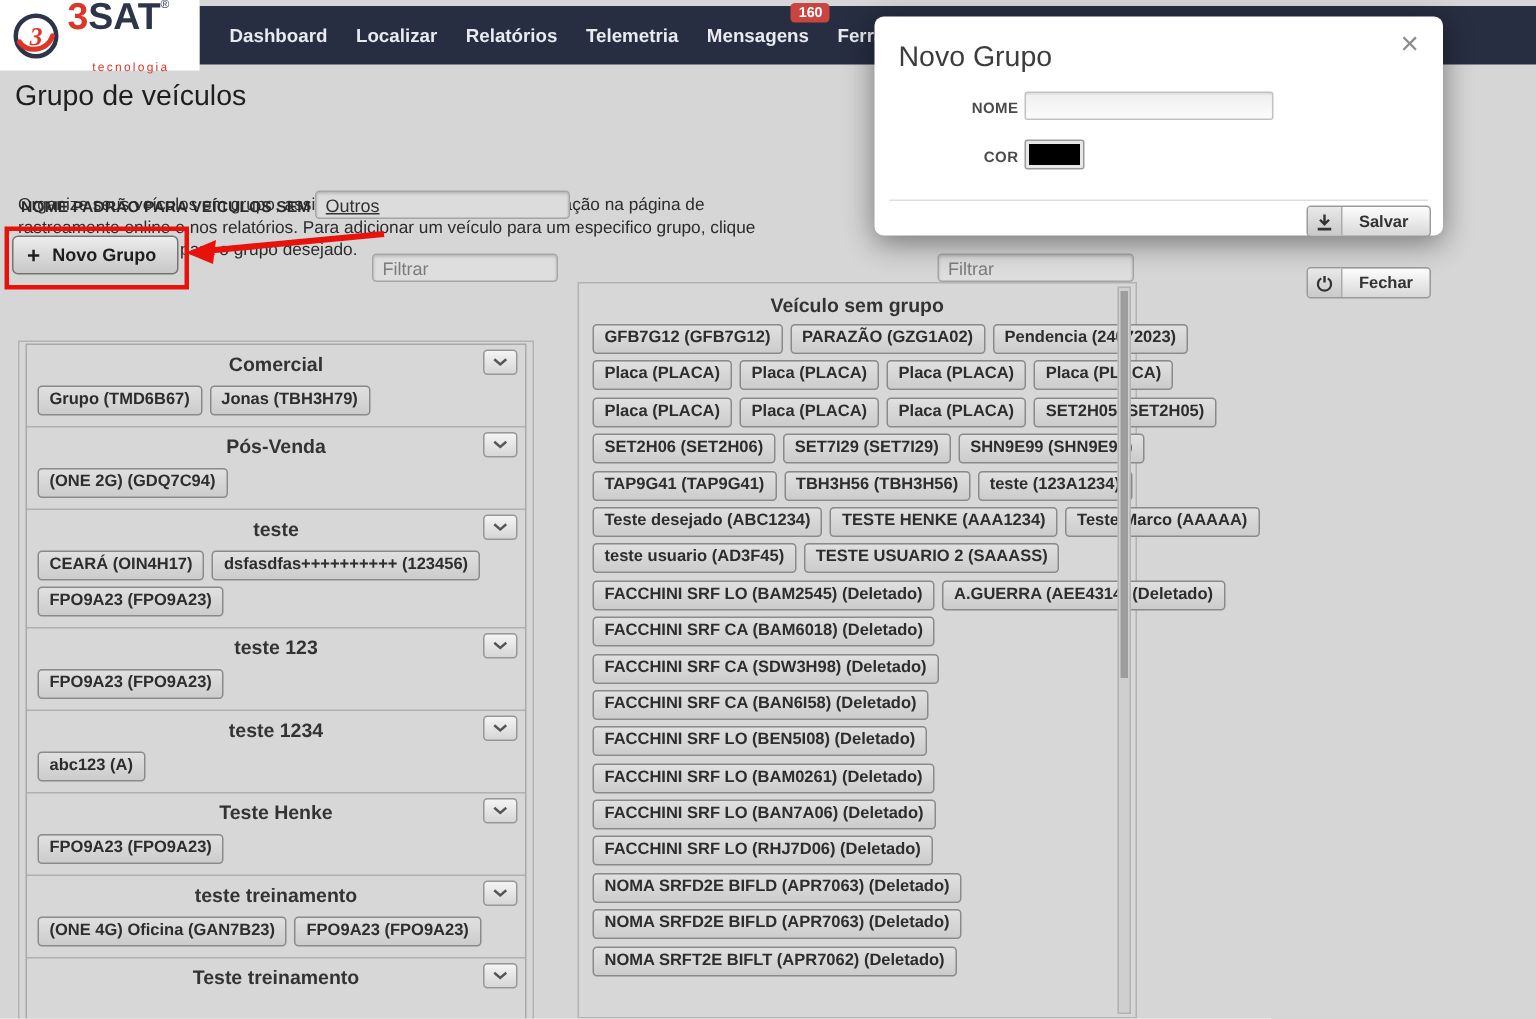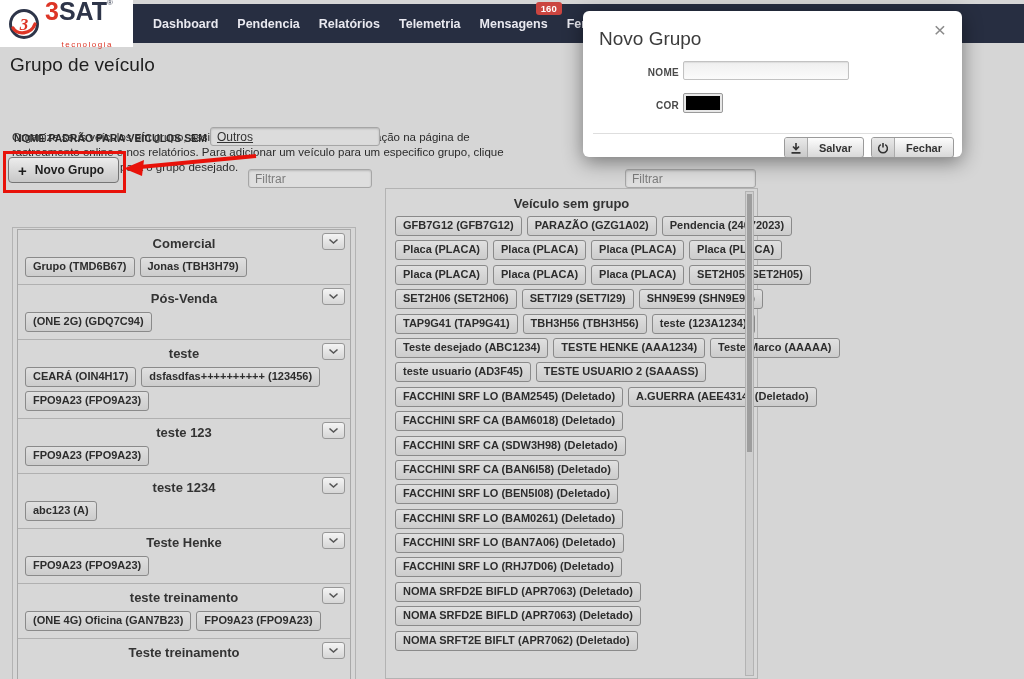--- a/index.html
+++ b/index.html
@@ -80,41 +80,41 @@
   #modal-name-label{top:56px;}
   #modal-color-label{top:89px;}
   #modal-name-input{position:absolute;left:100px;top:50px;width:166px;height:19px;
                     background:linear-gradient(#efefef,#fbfbfb);border:1px solid #c2c2c2;border-radius:2px;
                     box-shadow:inset 0 1px 1px rgba(0,0,0,.08);box-sizing:border-box;padding:0 5px;
                     font-size:12px;font-family:"Liberation Sans",sans-serif;outline:none;}
   #color-swatch{position:absolute;left:100px;top:82px;width:40px;height:20px;background:#e7e7e7;
                 border:1px solid #9a9a9a;border-radius:2px;padding:2px;box-sizing:border-box;cursor:pointer;}
   #color-swatch-inner{width:100%;height:100%;}
   #modal-footer-divider{position:absolute;left:10px;right:10px;top:122px;border-top:1px solid #dedede;}
-  #modal-buttons{position:absolute;right:8px;top:126px;display:flex;gap:7px;}
+  #modal-buttons{position:absolute;right:8px;top:126px;display:flex;gap:20px;flex-direction:column;}
   .mbtn{display:flex;align-items:center;height:21px;background:linear-gradient(#fdfdfd,#d8d8d8);
         border:1px solid #9a9a9a;border-radius:3px;cursor:pointer;padding:0;overflow:hidden;
         font-family:"Liberation Sans",sans-serif;}
   .mbtn .ic{width:22px;height:100%;display:flex;align-items:center;justify-content:center;
             background:linear-gradient(#e9e9e9,#c9c9c9);border-right:1px solid #ababab;}
   .mbtn .tx{padding:0 11px;font-size:11px;font-weight:700;color:#333;}
 </style>
 </head>
 <body>
 
 <div id="screen">
 
   <div id="navbar">
     <span style="display:flex;gap:19px;align-items:center;">
         <span class="nav-item">
     <span class="nav-label">Dashboard</span>
 
   </span>
         <span class="nav-item">
-    <span class="nav-label">Pendencia</span>
+    <span class="nav-label">Localizar</span>
 
   </span>
         <span class="nav-item">
     <span class="nav-label">Relatórios</span>
 
   </span>
         <span class="nav-item">
     <span class="nav-label">Telemetria</span>
 
   </span>
@@ -140,21 +140,21 @@
       <circle cx="18" cy="19" r="13.5" fill="none" stroke="#2e3549" stroke-width="3"></circle>
       <text x="18" y="25" font-size="17" font-weight="bold" font-style="italic" fill="#dd3526" text-anchor="middle" font-family="Liberation Serif, serif">3</text>
       <path d="M7,23 C11,30 25,30 29,19" fill="none" stroke="#dd3526" stroke-width="3.4" stroke-linecap="round"></path>
     </svg>
     <span class="brand-text">
       <span class="brand-big"><span class="brand-3">3</span><span class="brand-sat">SAT</span></span><span class="brand-reg">®</span>
       <span class="brand-tag">tecnologia</span>
     </span>
   </div>
 
-  <div id="page-title">Grupo de veículo</div>
+  <div id="page-title">Grupo de veículos</div>
   <div id="page-desc">Organize seus veículos em grupo, assim você terá uma melhor visualização na página de rastreamento online e nos relatórios. Para adicionar um veículo para um especifico grupo, clique no veículo e arrastre para o grupo desejado.</div>
 
   <label id="default-name-label">NOME PADRÃO PARA VEÍCULOS SEM GRUPO</label>
   <input id="default-name-input" class="txt-input" type="text" value="Outros" style="">
 
   <button id="new-group-btn">
     <span class="plus">+</span>
     <span class="lbl">Novo Grupo</span>
   </button>
   <div id="annotation-box"></div>

